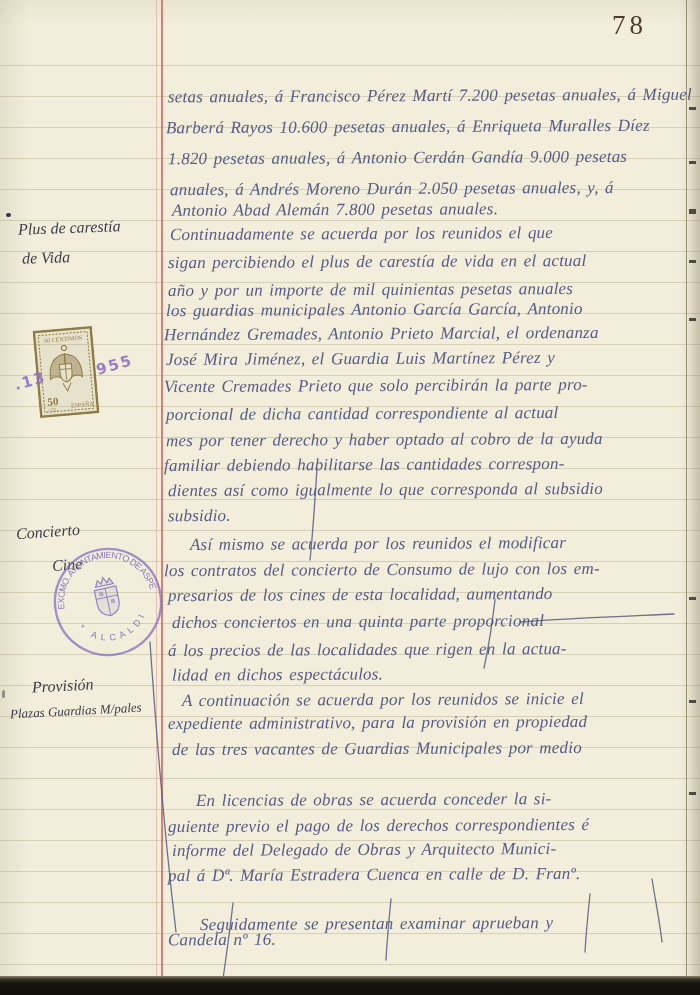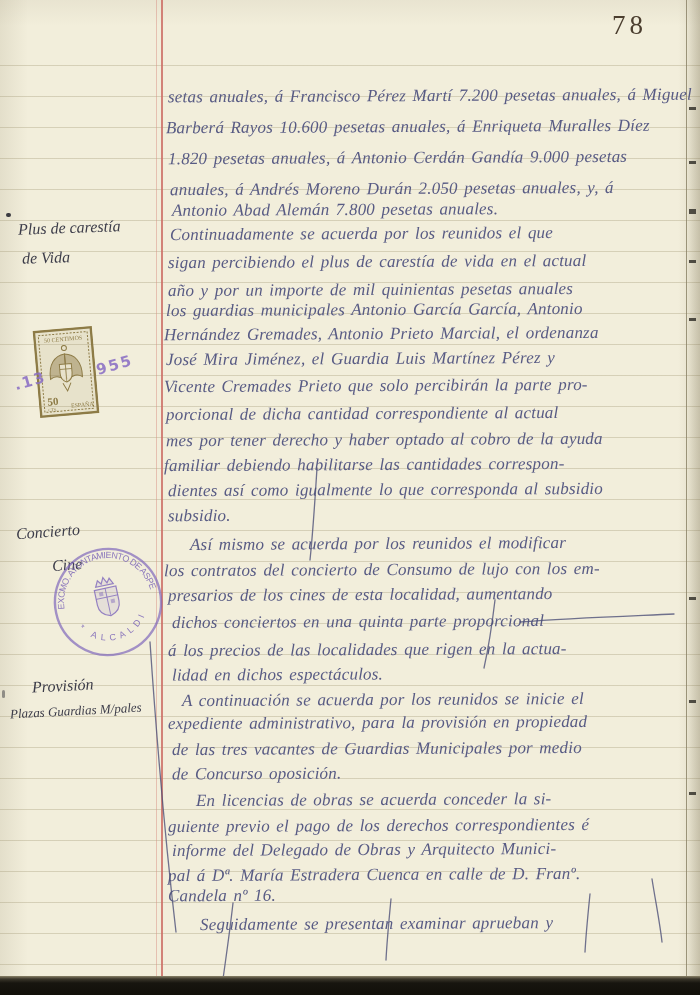--- a/index.html
+++ b/index.html
@@ -117,26 +117,25 @@
   <div class="hw" style="left:168px;top:506px">subsidio.</div>
   <div class="hw" style="left:190px;top:534px">Así mismo se acuerda por los reunidos el modificar</div>
   <div class="hw" style="left:164px;top:560px">los contratos del concierto de Consumo de lujo con los em-</div>
   <div class="hw" style="left:168px;top:585px">presarios de los cines de esta localidad, aumentando</div>
   <div class="hw" style="left:172px;top:612px">dichos conciertos en una quinta parte proporcional</div>
   <div class="hw" style="left:168px;top:640px">á los precios de las localidades que rigen en la actua-</div>
   <div class="hw" style="left:172px;top:665px">lidad en dichos espectáculos.</div>
   <div class="hw" style="left:182px;top:690px">A continuación se acuerda por los reunidos se inicie el</div>
   <div class="hw" style="left:168px;top:713px">expediente administrativo, para la provisión en propiedad</div>
   <div class="hw" style="left:172px;top:739px">de las tres vacantes de Guardias Municipales por medio</div>
-  <div class="hw" style="left:172px;top:764px">de Concurso oposición.</div>
   <div class="hw" style="left:196px;top:790px">En licencias de obras se acuerda conceder la si-</div>
   <div class="hw" style="left:168px;top:816px">guiente previo el pago de los derechos correspondientes é</div>
   <div class="hw" style="left:172px;top:840px">informe del Delegado de Obras y Arquitecto Munici-</div>
   <div class="hw" style="left:168px;top:865px">pal á Dª. María Estradera Cuenca en calle de D. Franº.</div>
-  <div class="hw" style="left:168px;top:886px">Candela nº 16.</div>
+  <div class="hw" style="left:168px;top:930px">Candela nº 16.</div>
   <div class="hw" style="left:200px;top:914px">Seguidamente se presentan examinar aprueban y</div>
 
   <svg class="pen-overlay" width="700" height="995" viewBox="0 0 700 995">
     <g fill="none" stroke="rgba(78,80,120,.8)" stroke-width="1.3" stroke-linecap="round">
       <path d="M150,642 C156,730 164,830 176,932"></path>
       <path d="M233,903 C230,930 226,958 222,986"></path>
       <path d="M391,899 C389,920 387,940 386,960"></path>
       <path d="M590,894 C588,914 586,933 585,952"></path>
       <path d="M652,879 C656,904 660,924 662,942"></path>
       <path d="M520,622 C570,618 630,616 674,614"></path>

